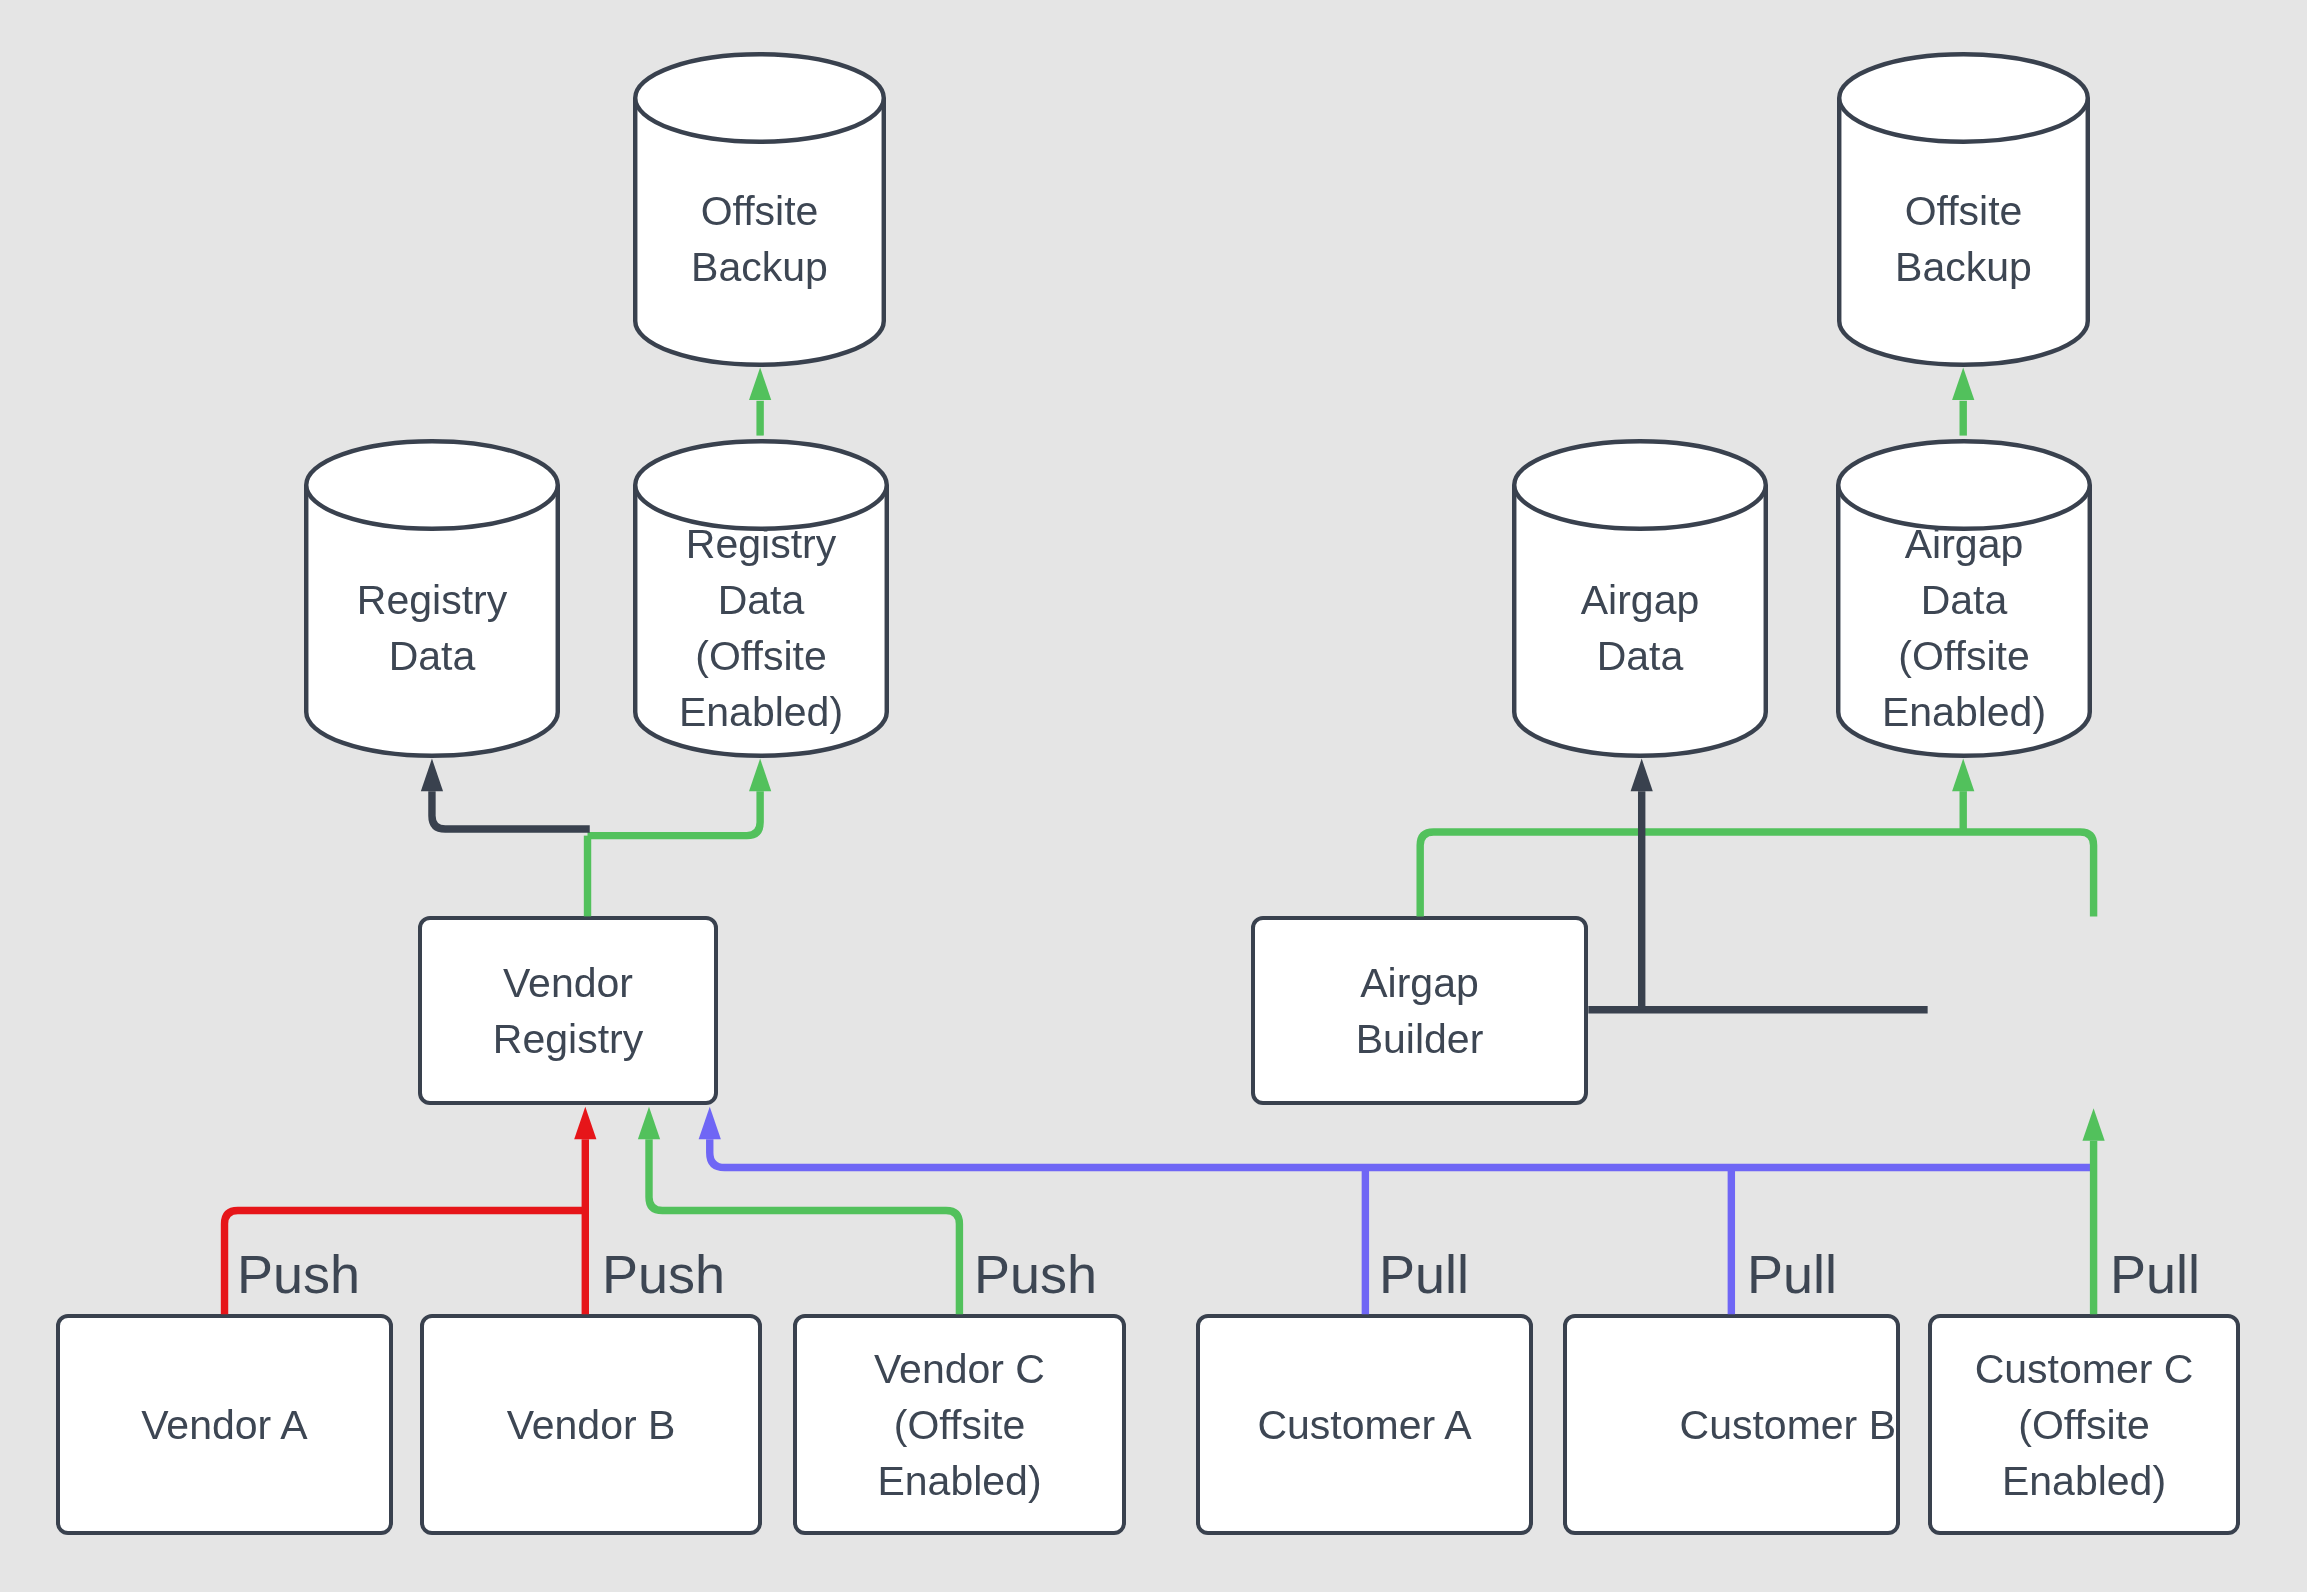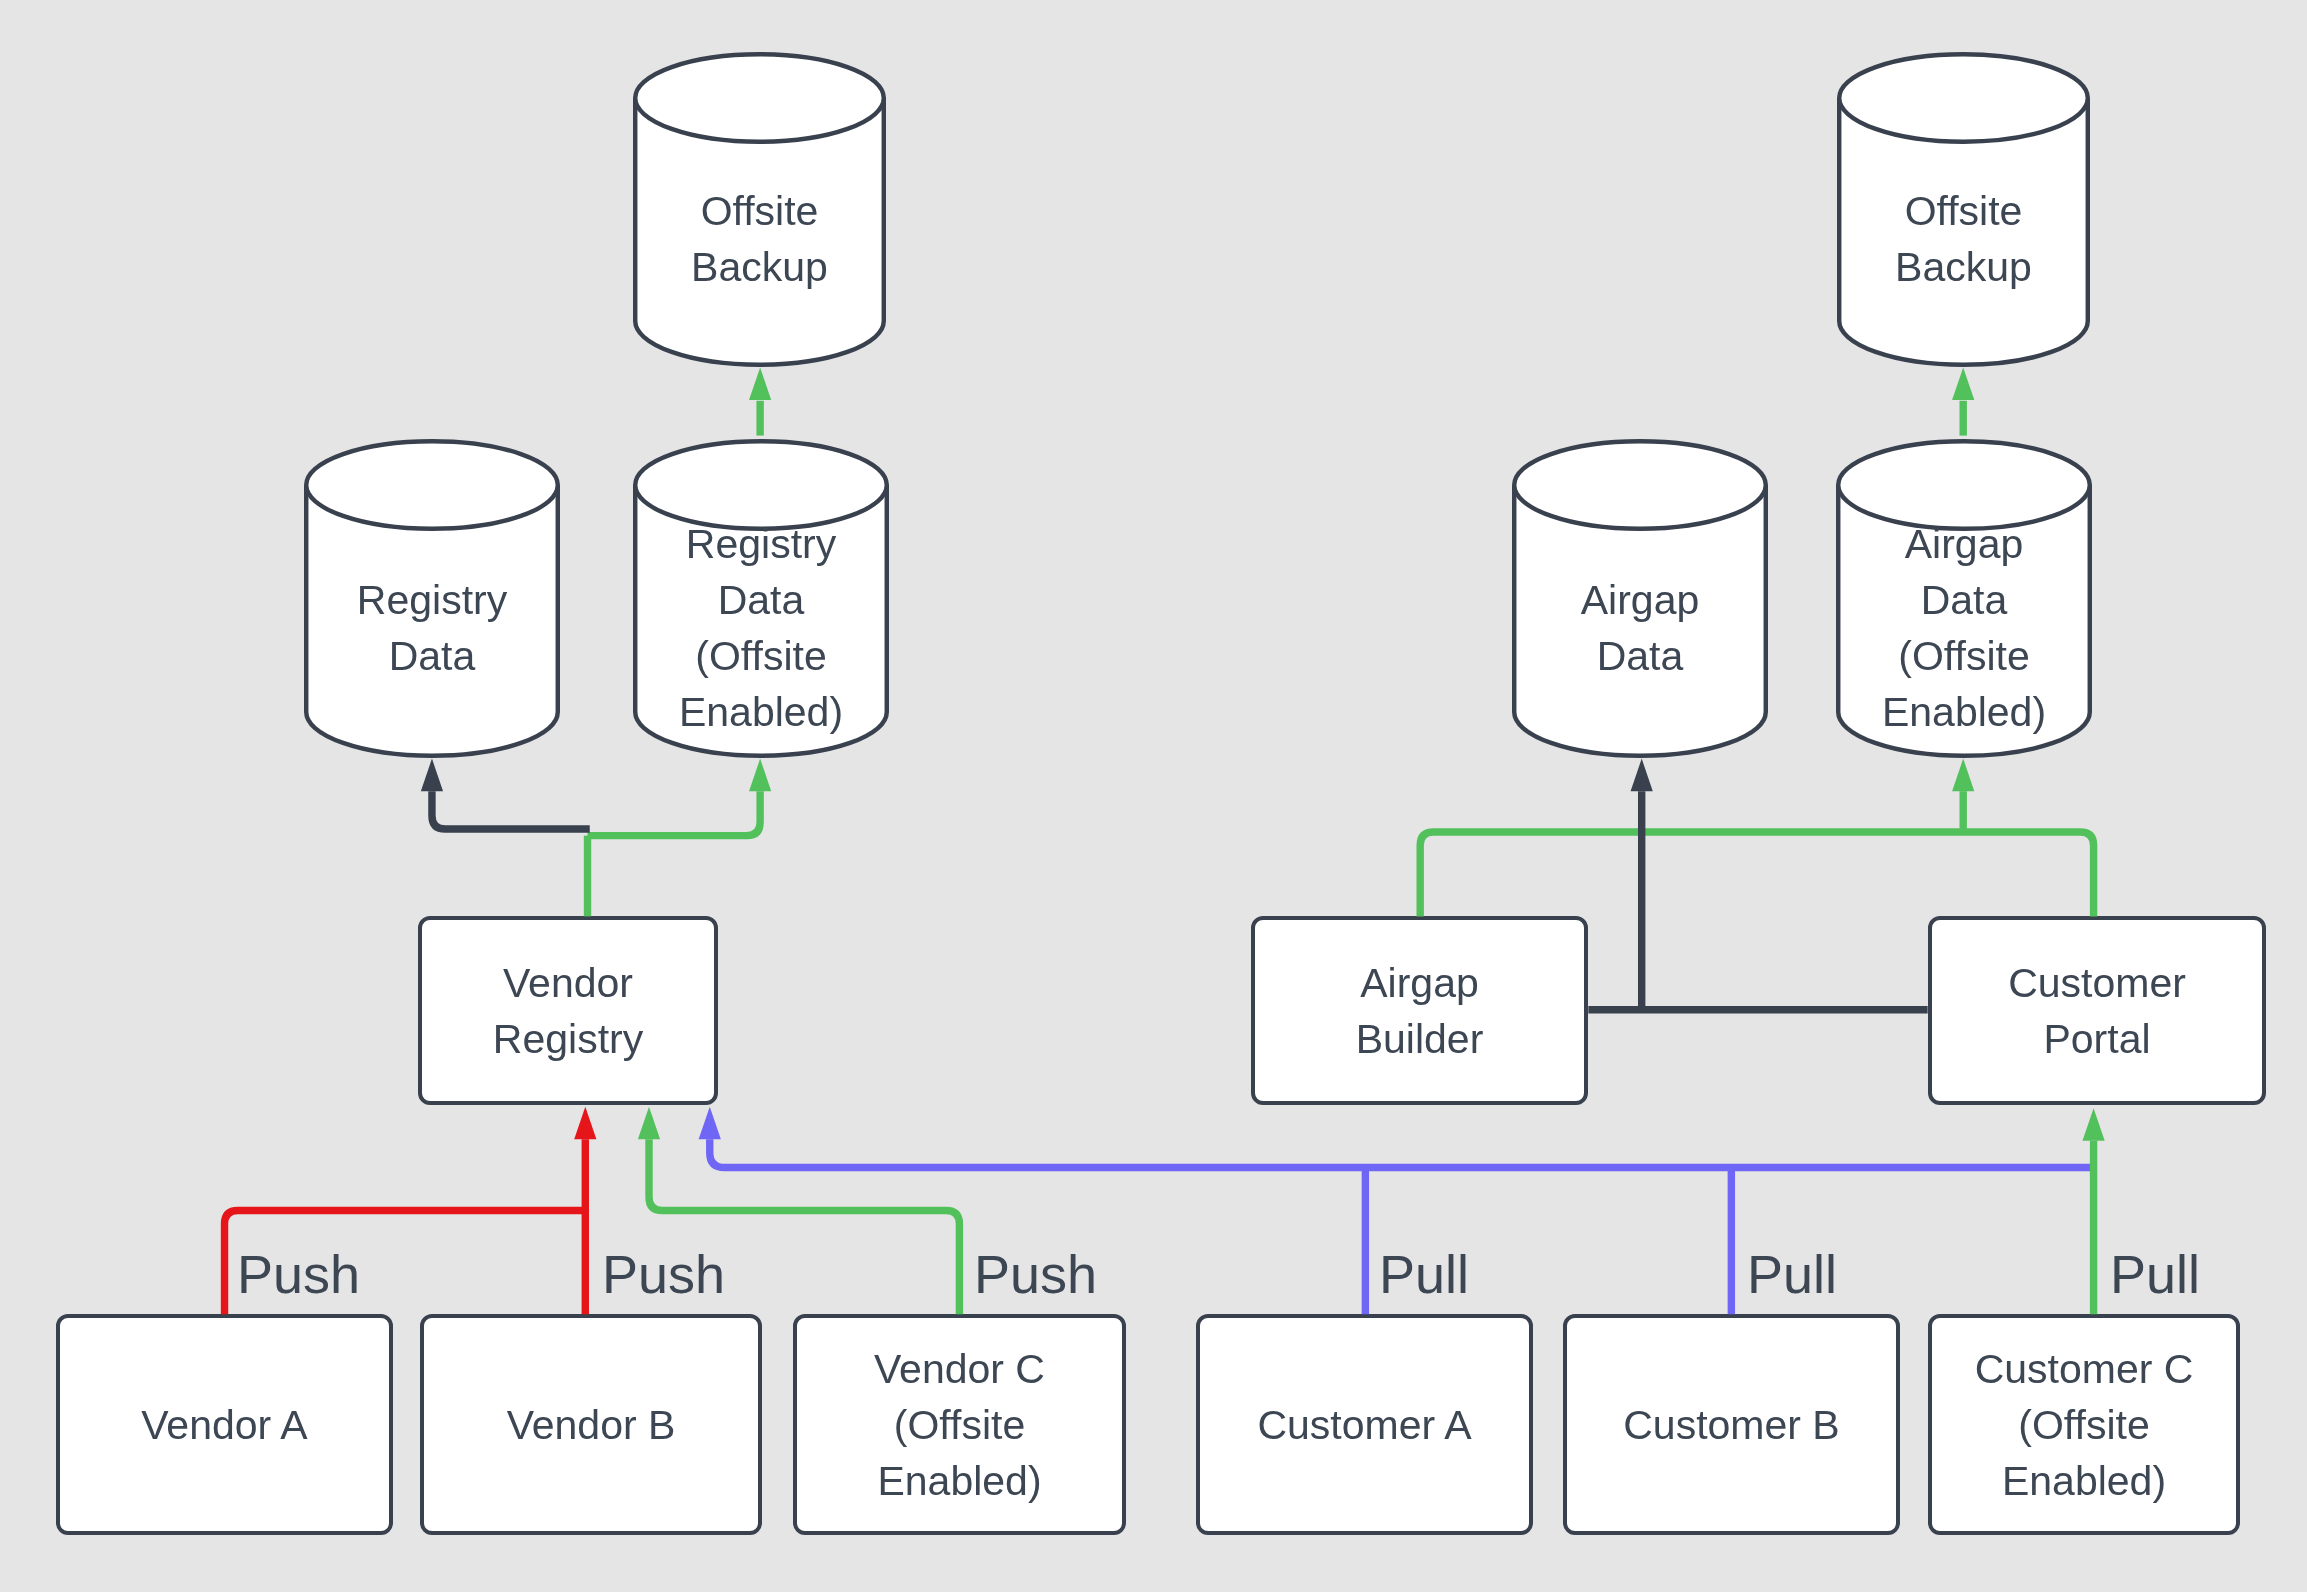--- a/index.html
+++ b/index.html
@@ -139,44 +139,40 @@
   <div class="node box" style="left:418px;top:916px;width:300px;height:189px;">
     <span>Vendor</span>
     <span>Registry</span>
   </div>
 
   <div class="node box" style="left:1251px;top:916px;width:337px;height:189px;">
     <span>Airgap</span>
     <span>Builder</span>
   </div>
 
-  <div class="node box" style="left:1928px;top:916px;width:338px;height:189px;">
-    <span>Customer</span>
-    <span>Portal</span>
-  </div>
 
   <div class="node box" style="left:56px;top:1314px;width:337px;height:221px;">
     <span>Vendor A</span>
   </div>
 
   <div class="node box" style="left:420px;top:1314px;width:342px;height:221px;">
     <span>Vendor B</span>
   </div>
 
   <div class="node box" style="left:793px;top:1314px;width:333px;height:221px;">
     <span>Vendor C</span>
     <span>(Offsite</span>
     <span>Enabled)</span>
   </div>
 
   <div class="node box" style="left:1196px;top:1314px;width:337px;height:221px;">
     <span>Customer A</span>
   </div>
 
-  <div class="node box" style="left:1563px;top:1314px;width:337px;height:221px;">
+  <div class="node box" style="left:1563px;top:1314px;width:337px;height:221px;align-items:flex-end;">
     <span>Customer B</span>
   </div>
 
   <div class="node box" style="left:1928px;top:1314px;width:312px;height:221px;">
     <span>Customer C</span>
     <span>(Offsite</span>
     <span>Enabled)</span>
   </div>
 
   <svg class="edges" width="2307" height="1592" viewBox="0 0 3114 2149" fill="none" stroke-linejoin="round">

